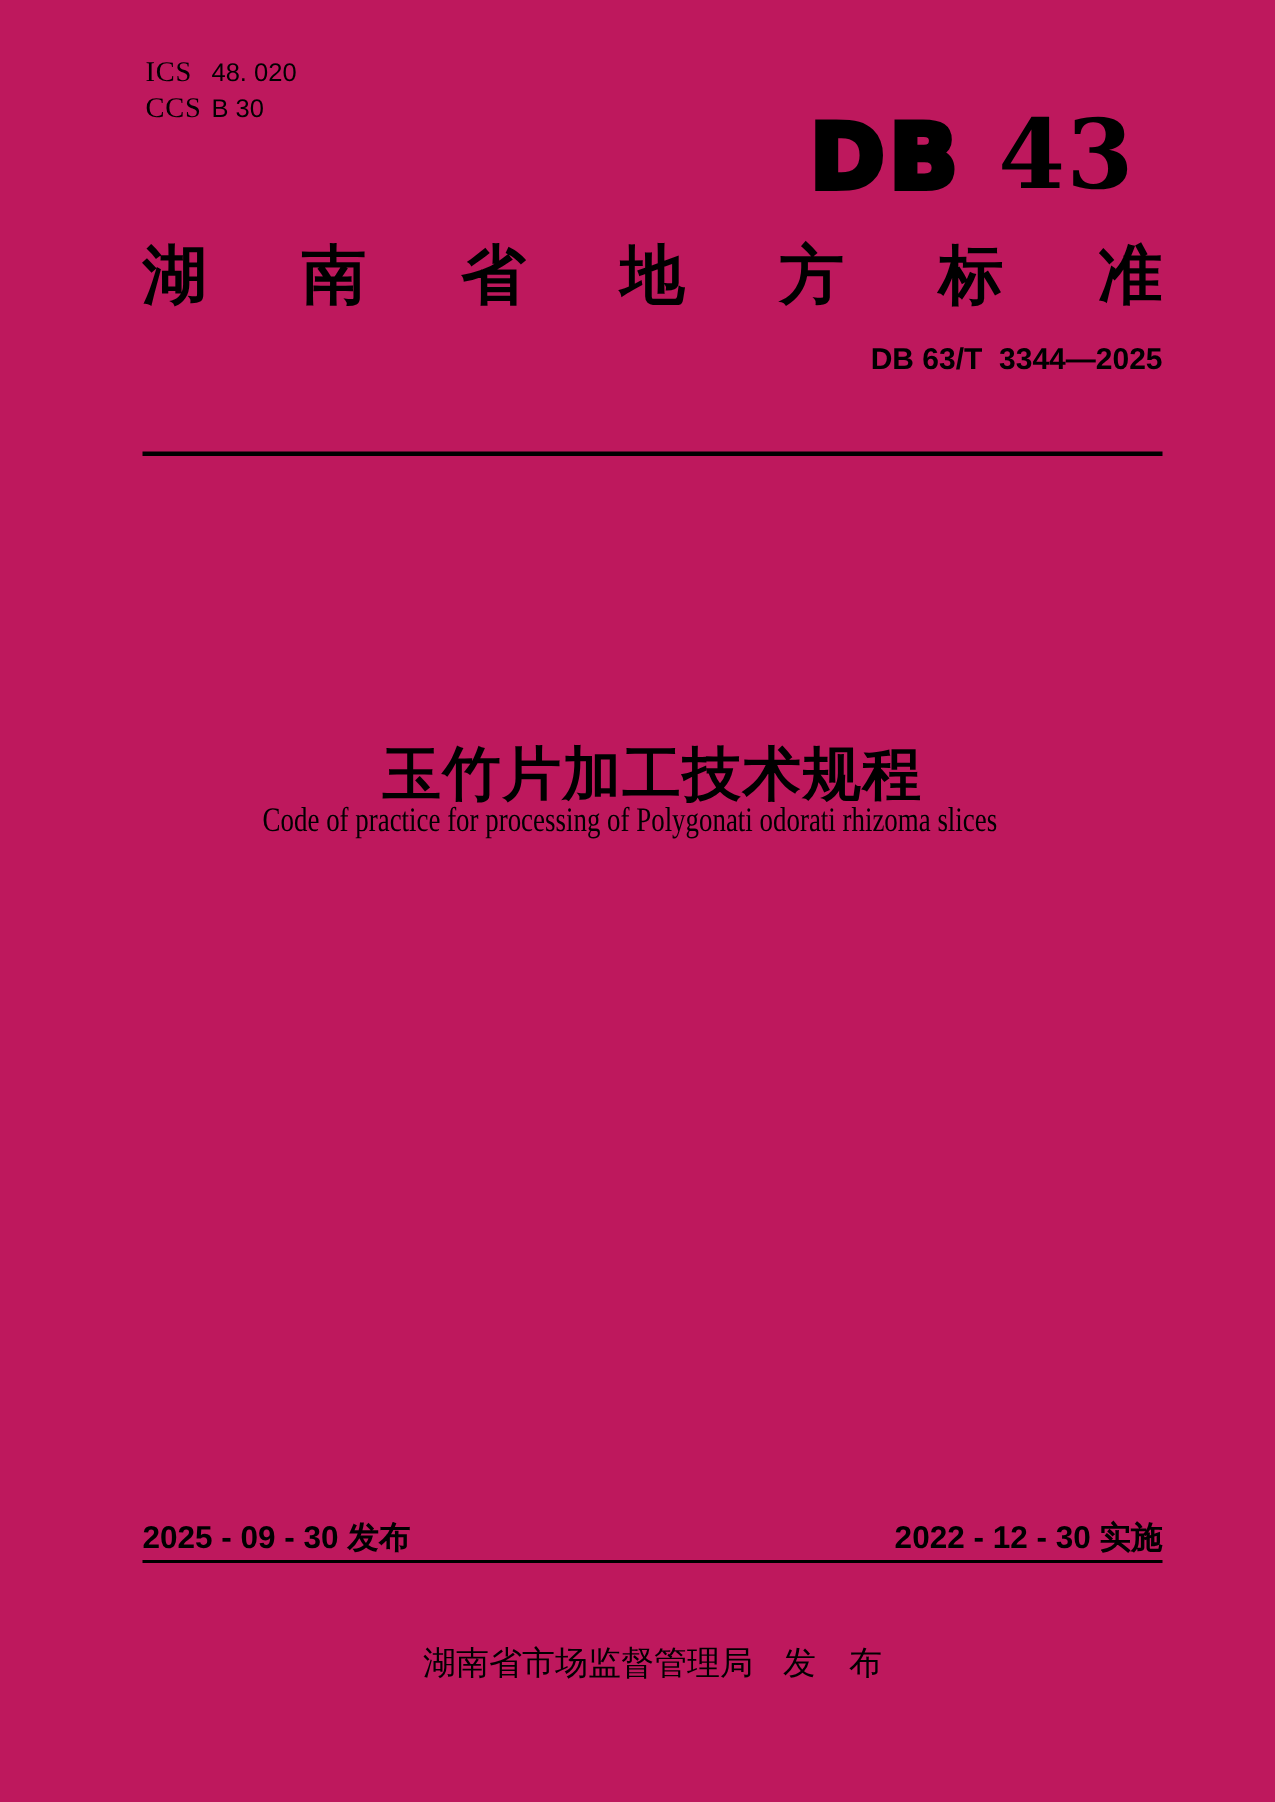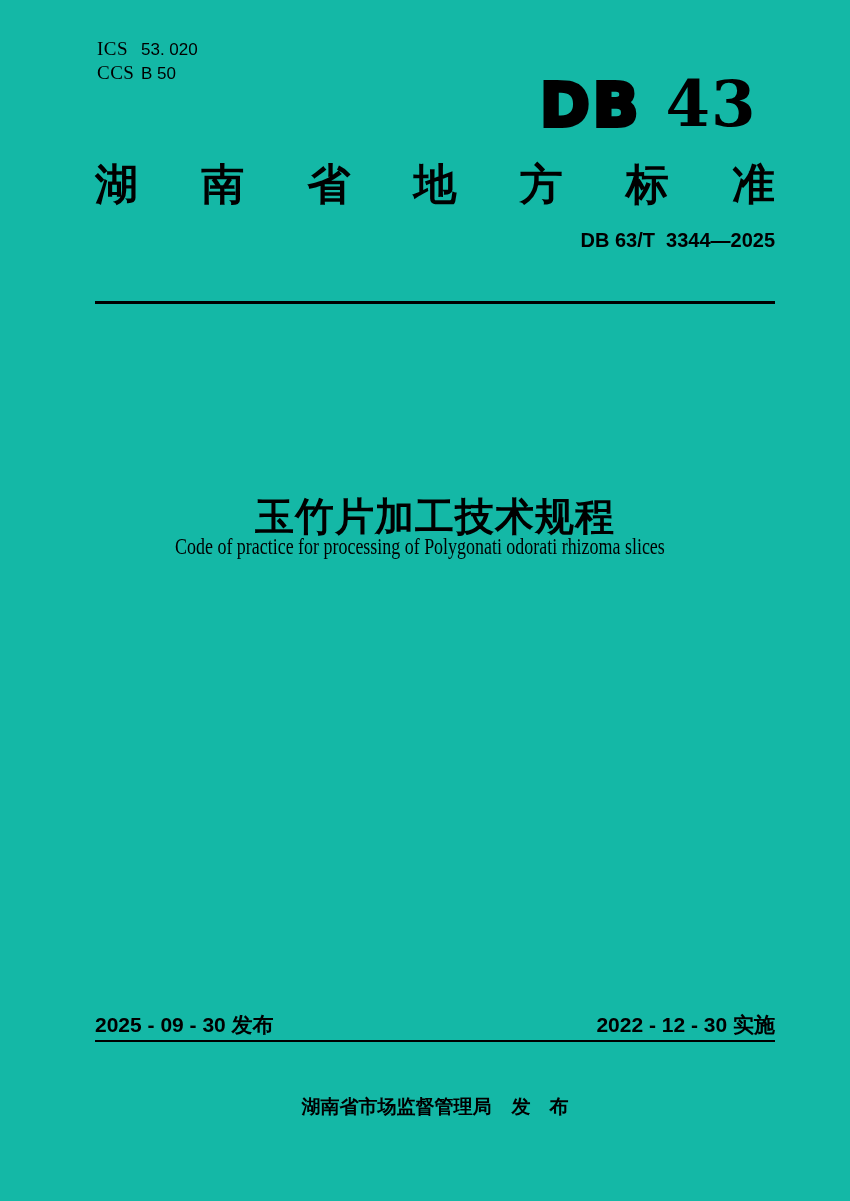--- a/index.html
+++ b/index.html
@@ -3,21 +3,21 @@
 <meta charset="utf-8">
 <style>
   * { margin: 0; padding: 0; box-sizing: border-box; }
   html, body { background: #ffffff; }
   body { font-family: "Liberation Sans", sans-serif; color: #000; }
 
   .page {
     position: relative;
     width: 850px;
     height: 1201px;
-    background: #14b8a6;
+    background: #be185d;
     overflow: hidden;
   }
 
   
   .ics-block {
     position: absolute;
     left: 97px;
     top: 38px;
   }
   .code-row {
@@ -143,41 +143,41 @@
 
   
   .publisher-row {
     position: absolute;
     left: 95px;
     top: 1094px;
     width: 680px;
     display: flex;
     justify-content: center;
     align-items: baseline;
-    font-size: 19px;
-    font-weight: bold;
+    font-size: 22px;
+    font-weight: normal;
   }
   .publish-label {
     margin-left: 20px;
     white-space: pre;
   }
 </style>
 </head>
 <body>
 
 <div class="page">
 
   <div class="ics-block">
     <div class="code-row">
       <span class="code-label">ICS</span>
-      <span class="code-value">53. 020</span>
+      <span class="code-value">48. 020</span>
     </div>
     <div class="code-row">
       <span class="code-label">CCS</span>
-      <span class="code-value">B 50</span>
+      <span class="code-value">B 30</span>
     </div>
   </div>
 
   <div class="logo">
     <span class="logo-db">DB</span>
     <span class="logo-43">43</span>
   </div>
 
   <div class="category-title">
       <span>湖</span>

